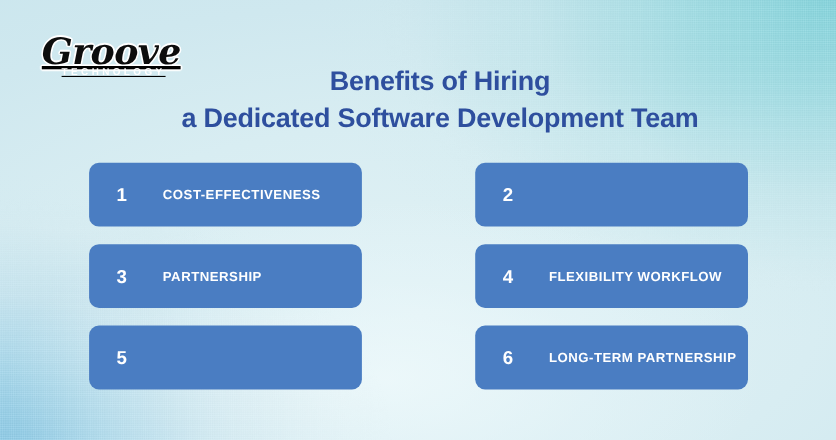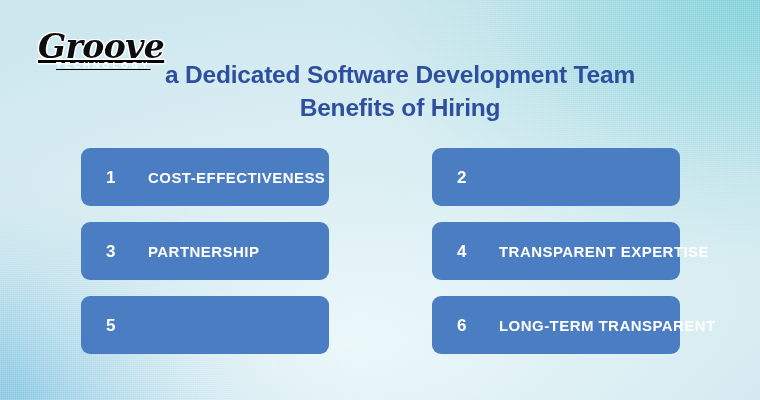--- a/index.html
+++ b/index.html
@@ -134,21 +134,21 @@
     font-weight: 700;
     font-size: 17px;
     line-height: 1;
     width: 42px;
     flex: 0 0 42px;
   }
   .card-label {
     color: #ffffff;
     font-family: "Liberation Sans", sans-serif;
     font-weight: 700;
-    font-size: 15px;
+    font-size: 12px;
     letter-spacing: 0.45px;
     line-height: 1;
     white-space: nowrap;
   }
 </style>
 </head>
 <body>
 
 <div id="canvas">
 
@@ -157,22 +157,22 @@
   <div class="bg-layer bg-blue"></div>
   <div class="bg-layer bg-softlight"></div>
   <div class="bg-layer bg-noise"></div>
 
   <div id="logo">
     <div id="logo-wordmark">Groove</div>
     <div id="logo-subtext">TECHNOLOGY</div>
   </div>
 
   <div id="heading">
+    <span class="hl">Benefits of Hiring</span>
     <span class="hl">a Dedicated Software Development Team</span>
-    <span class="hl">Benefits of Hiring</span>
   </div>
 
   <div id="cards">
 
     <div class="card">
       <span class="card-num">1</span>
       <span class="card-label">COST-EFFECTIVENESS</span>
     </div>
 
     <div class="card">
@@ -183,22 +183,22 @@
     <div class="card">
       <span class="card-num">5</span>
     </div>
 
     <div class="card">
       <span class="card-num">2</span>
     </div>
 
     <div class="card">
       <span class="card-num">4</span>
-      <span class="card-label">TRANSPARENT EXPERTISE</span>
+      <span class="card-label">FLEXIBILITY WORKFLOW</span>
     </div>
 
     <div class="card">
       <span class="card-num">6</span>
-      <span class="card-label">LONG-TERM TRANSPARENT</span>
+      <span class="card-label">LONG-TERM PARTNERSHIP</span>
     </div>
 
   </div>
 </div>
 
 </body></html>

